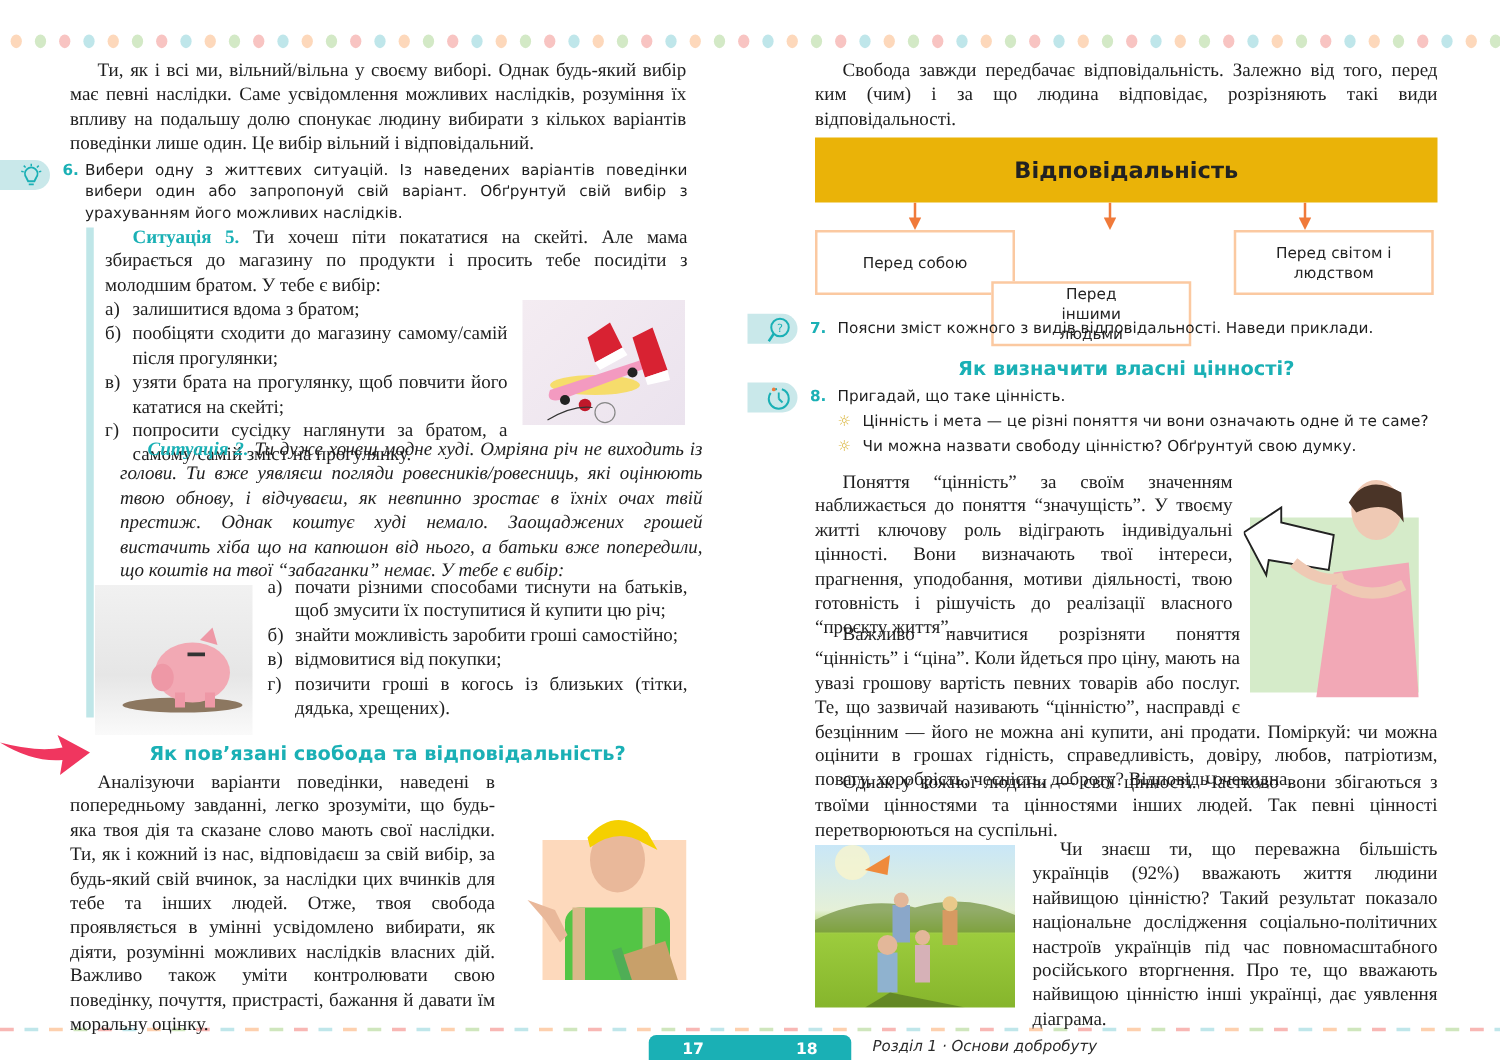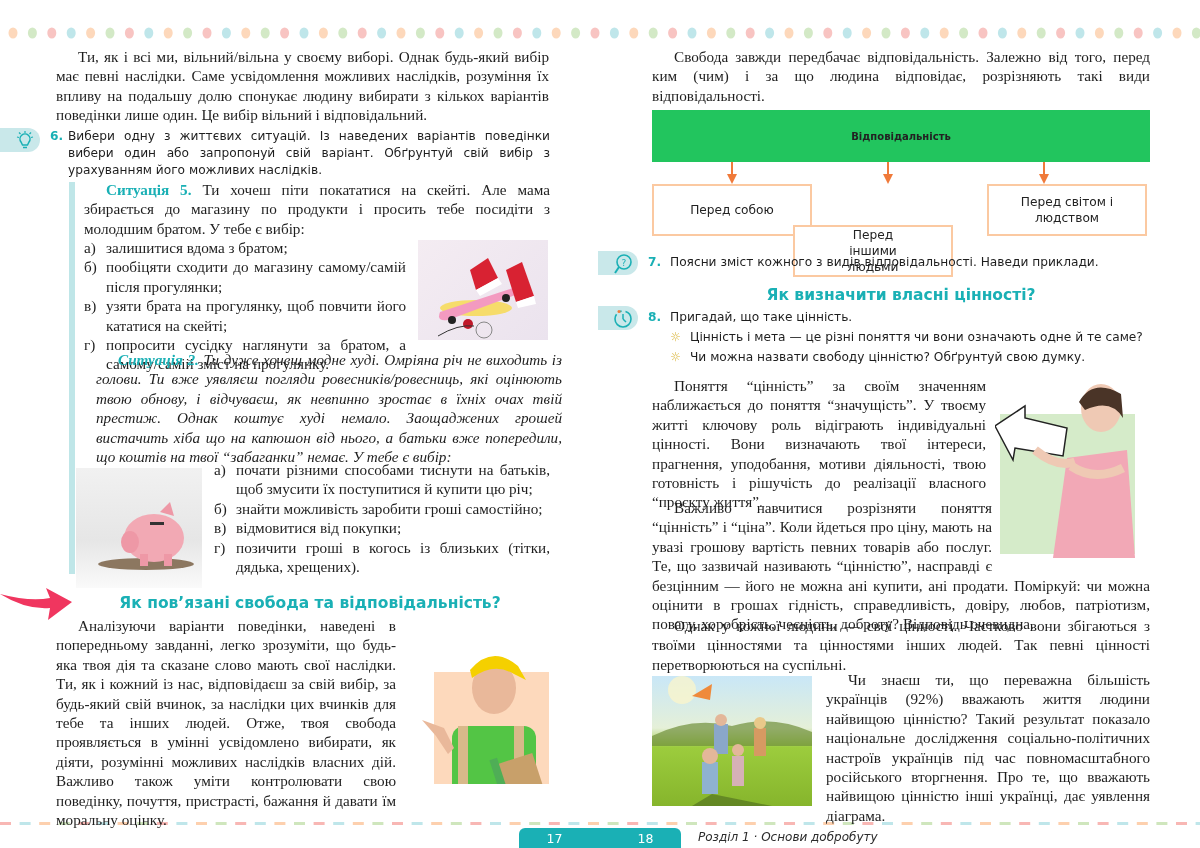--- a/index.html
+++ b/index.html
@@ -23,30 +23,30 @@
   .sit-title { color: #1ab0b5; font-weight: bold; }
 
   .list-item { display: flex; }
   .list-item .mk { width: 22px; flex: none; }
   .list-item .tx { flex: 1; text-align: justify; }
 
   .heading { position: absolute; font-family: "DejaVu Sans", "Liberation Sans", sans-serif; font-weight: bold; color: #1ab0b5; font-size: 15.5px; text-align: center; }
 
   .photo { position: absolute; overflow: hidden; }
 
-  .diagram-top { position: absolute; left: 652px; top: 110px; width: 498px; height: 52px; background: #22c55e; display: flex; align-items: center; justify-content: center; font-family: "DejaVu Sans", "Liberation Sans", sans-serif; font-weight: bold; font-size: 10px; color: #222; }
+  .diagram-top { position: absolute; left: 652px; top: 110px; width: 498px; height: 52px; background: #eab308; display: flex; align-items: center; justify-content: center; font-family: "DejaVu Sans", "Liberation Sans", sans-serif; font-weight: bold; font-size: 18px; color: #222; }
   .dbox { position: absolute; top: 184px; width: 160px; height: 52px; border: 2.5px solid #fbc9a1; display: flex; align-items: center; justify-content: center; text-align: center; font-family: "DejaVu Sans", "Liberation Sans", sans-serif; font-size: 12.2px; line-height: 16px; color: #222; background: #fff; }
   .darrow { position: absolute; top: 162px; width: 10px; height: 22px; }
 
   .bullet { display: flex; align-items: flex-start; }
   .bullet .bi { width: 20px; flex: none; color: #d9b43a; font-size: 12px; }
 
   .footer-left { position: absolute; top: 830px; left: 262px; font-family: "DejaVu Sans", "Liberation Sans", sans-serif; font-style: italic; font-size: 12px; color: #2b2b2b; margin-top: 18px; }
   .footer-right { position: absolute; top: 830px; left: 698px; font-family: "DejaVu Sans", "Liberation Sans", sans-serif; font-style: italic; font-size: 12px; color: #2b2b2b; }
-  .pagepill { position: absolute; top: 828px; left: 519px; width: 162px; height: 20px; background: #1ab0b5; border-radius: 6px 6px 0 0; display: flex; justify-content: space-around; align-items: center; color: #fff; font-family: "DejaVu Sans", "Liberation Sans", sans-serif; font-weight: normal; font-size: 12.5px; gap: 20px; }
+  .pagepill { position: absolute; top: 828px; left: 519px; width: 162px; height: 20px; background: #1ab0b5; border-radius: 6px 6px 0 0; display: flex; justify-content: space-around; align-items: center; color: #fff; font-family: "DejaVu Sans", "Liberation Sans", sans-serif; font-weight: bold; font-size: 12.5px; gap: 20px; }
 </style>
 </head>
 <body>
 
 <svg class="dots" id="dots" viewBox="0 0 1200 14">
     <ellipse cx="13" cy="7" rx="4.5" ry="5.5" fill="#fdd8bb"></ellipse>
     <ellipse cx="32.4" cy="7" rx="4.5" ry="5.5" fill="#d3e9c6"></ellipse>
     <ellipse cx="51.8" cy="7" rx="4.5" ry="5.5" fill="#f8c4c2"></ellipse>
     <ellipse cx="71.19999999999999" cy="7" rx="4.5" ry="5.5" fill="#bfe6ea"></ellipse>
     <ellipse cx="90.6" cy="7" rx="4.5" ry="5.5" fill="#fdd8bb"></ellipse>

